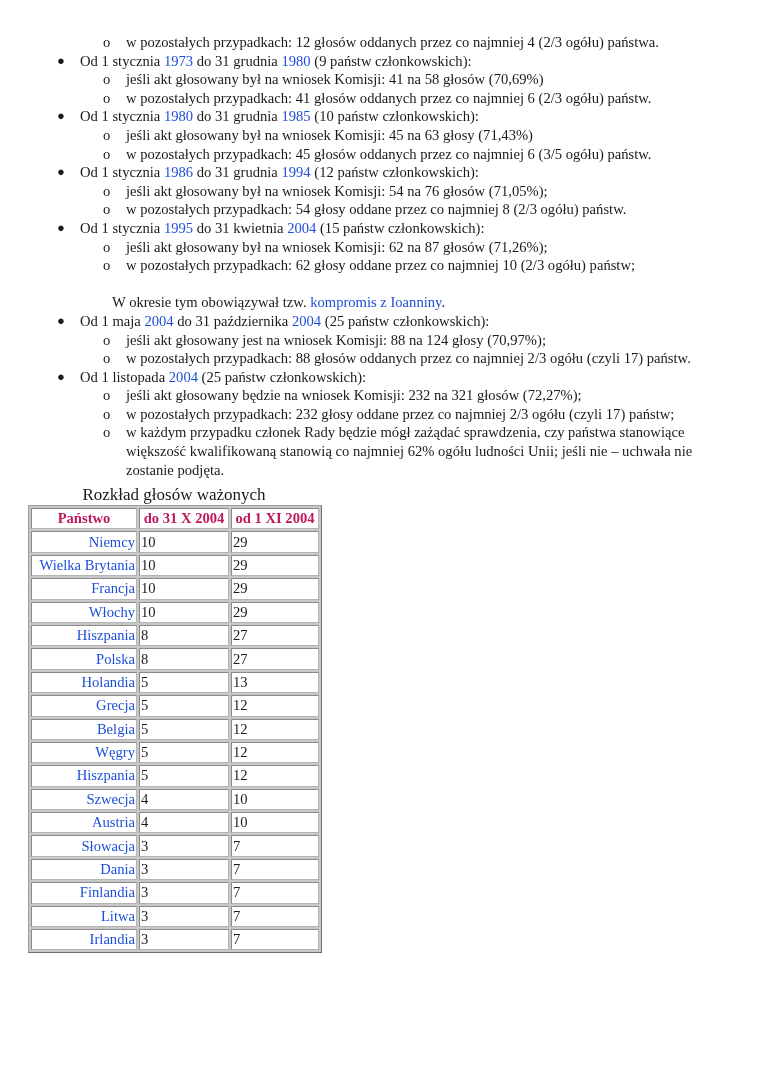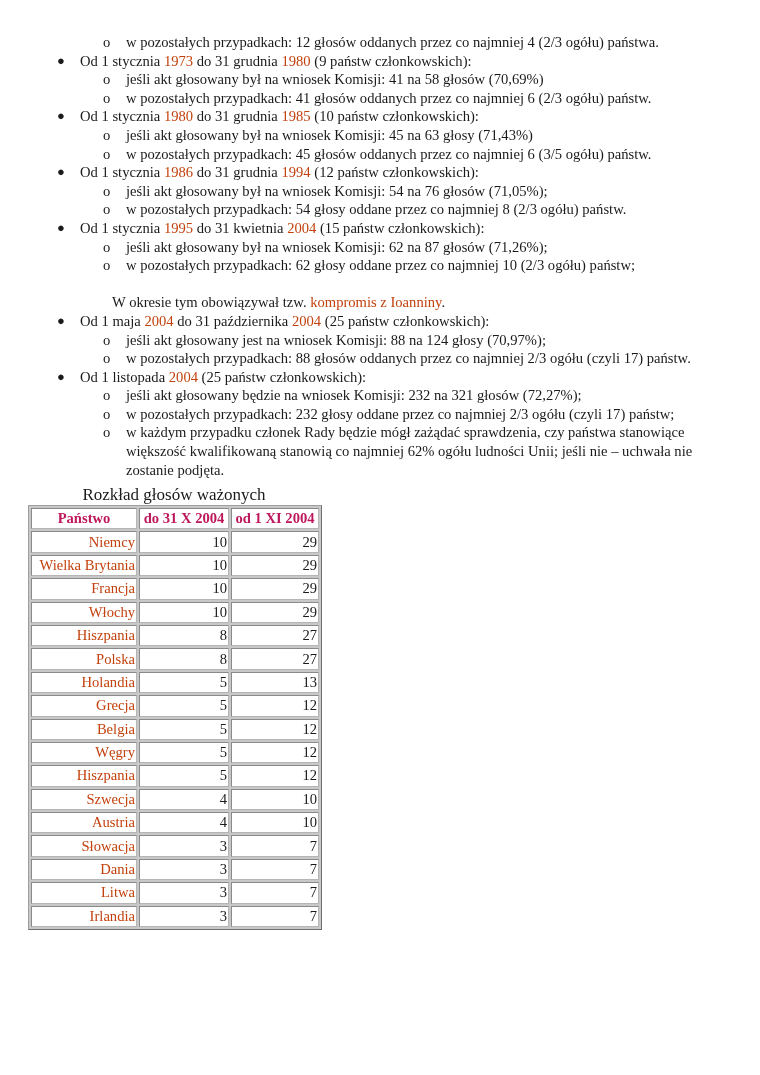--- a/index.html
+++ b/index.html
@@ -1,21 +1,21 @@
 <!DOCTYPE html>
 <html><head>
 <meta charset="utf-8">
 <style>
   html, body { margin: 0; padding: 0; background: #ffffff; }
   body {
     width: 760px; height: 1075px; overflow: hidden; position: relative;
     font-family: "Liberation Serif", "DejaVu Serif", serif;
     font-size: 14.6px; color: #1a1a1a;
   }
-  a, .link { color: #c2410c; text-decoration: none; }
+  a, .link { color: #1d4ed8; text-decoration: none; }
   .content { position: absolute; left: 0; top: 33px; width: 760px; }
   .line { position: relative; height: 18.6px; line-height: 18.6px; white-space: nowrap; }
   .b1 { padding-left: 80px; }
   .b2 { padding-left: 126px; }
   .marker1 { position: absolute; left: 57px; top: 0; font-size: 13px; }
   .marker2 { position: absolute; left: 103px; top: 0; }
   .para { padding-left: 112px; }
   .spacer { height: 18.6px; }
 
   .caption { position: absolute; left: 28px; top: 486px; width: 292px; text-align: center; font-size: 17px; line-height: 18px; }
@@ -26,21 +26,21 @@
     background: #c8c8c8;
     font-size: 14.6px;
   }
   table.votes th, table.votes td {
     background: #ffffff;
     border: 1px solid #8a8a8a; border-top-color: #8a8a8a; border-left-color: #8a8a8a;
     border-right-color: #b5b5b5; border-bottom-color: #b5b5b5;
     height: 19.4px; line-height: 19px; padding: 0 1px; white-space: nowrap;
   }
   table.votes th { font-weight: bold; text-align: center; color: #be185d; }
-  table.votes td.num { text-align: right; }
+  table.votes td.num { text-align: left; }
   table.votes td.country { text-align: right; }
   .c1 { width: 102px; } .c2 { width: 86px; } .c3 { width: 84px; }
 </style>
 </head>
 <body>
 
 <div class="content">
 
   <div class="line b2">
     <span class="marker2">o</span>
@@ -183,20 +183,25 @@
         <td class="country"><a class="link">Słowacja</a></td>
         <td class="num">3</td>
         <td class="num">7</td>
       </tr>
       <tr>
         <td class="country"><a class="link">Dania</a></td>
         <td class="num">3</td>
         <td class="num">7</td>
       </tr>
       <tr>
+        <td class="country"><a class="link">Finlandia</a></td>
+        <td class="num">3</td>
+        <td class="num">7</td>
+      </tr>
+      <tr>
         <td class="country"><a class="link">Litwa</a></td>
         <td class="num">3</td>
         <td class="num">7</td>
       </tr>
       <tr>
         <td class="country"><a class="link">Irlandia</a></td>
         <td class="num">3</td>
         <td class="num">7</td>
       </tr>
     </tbody>

